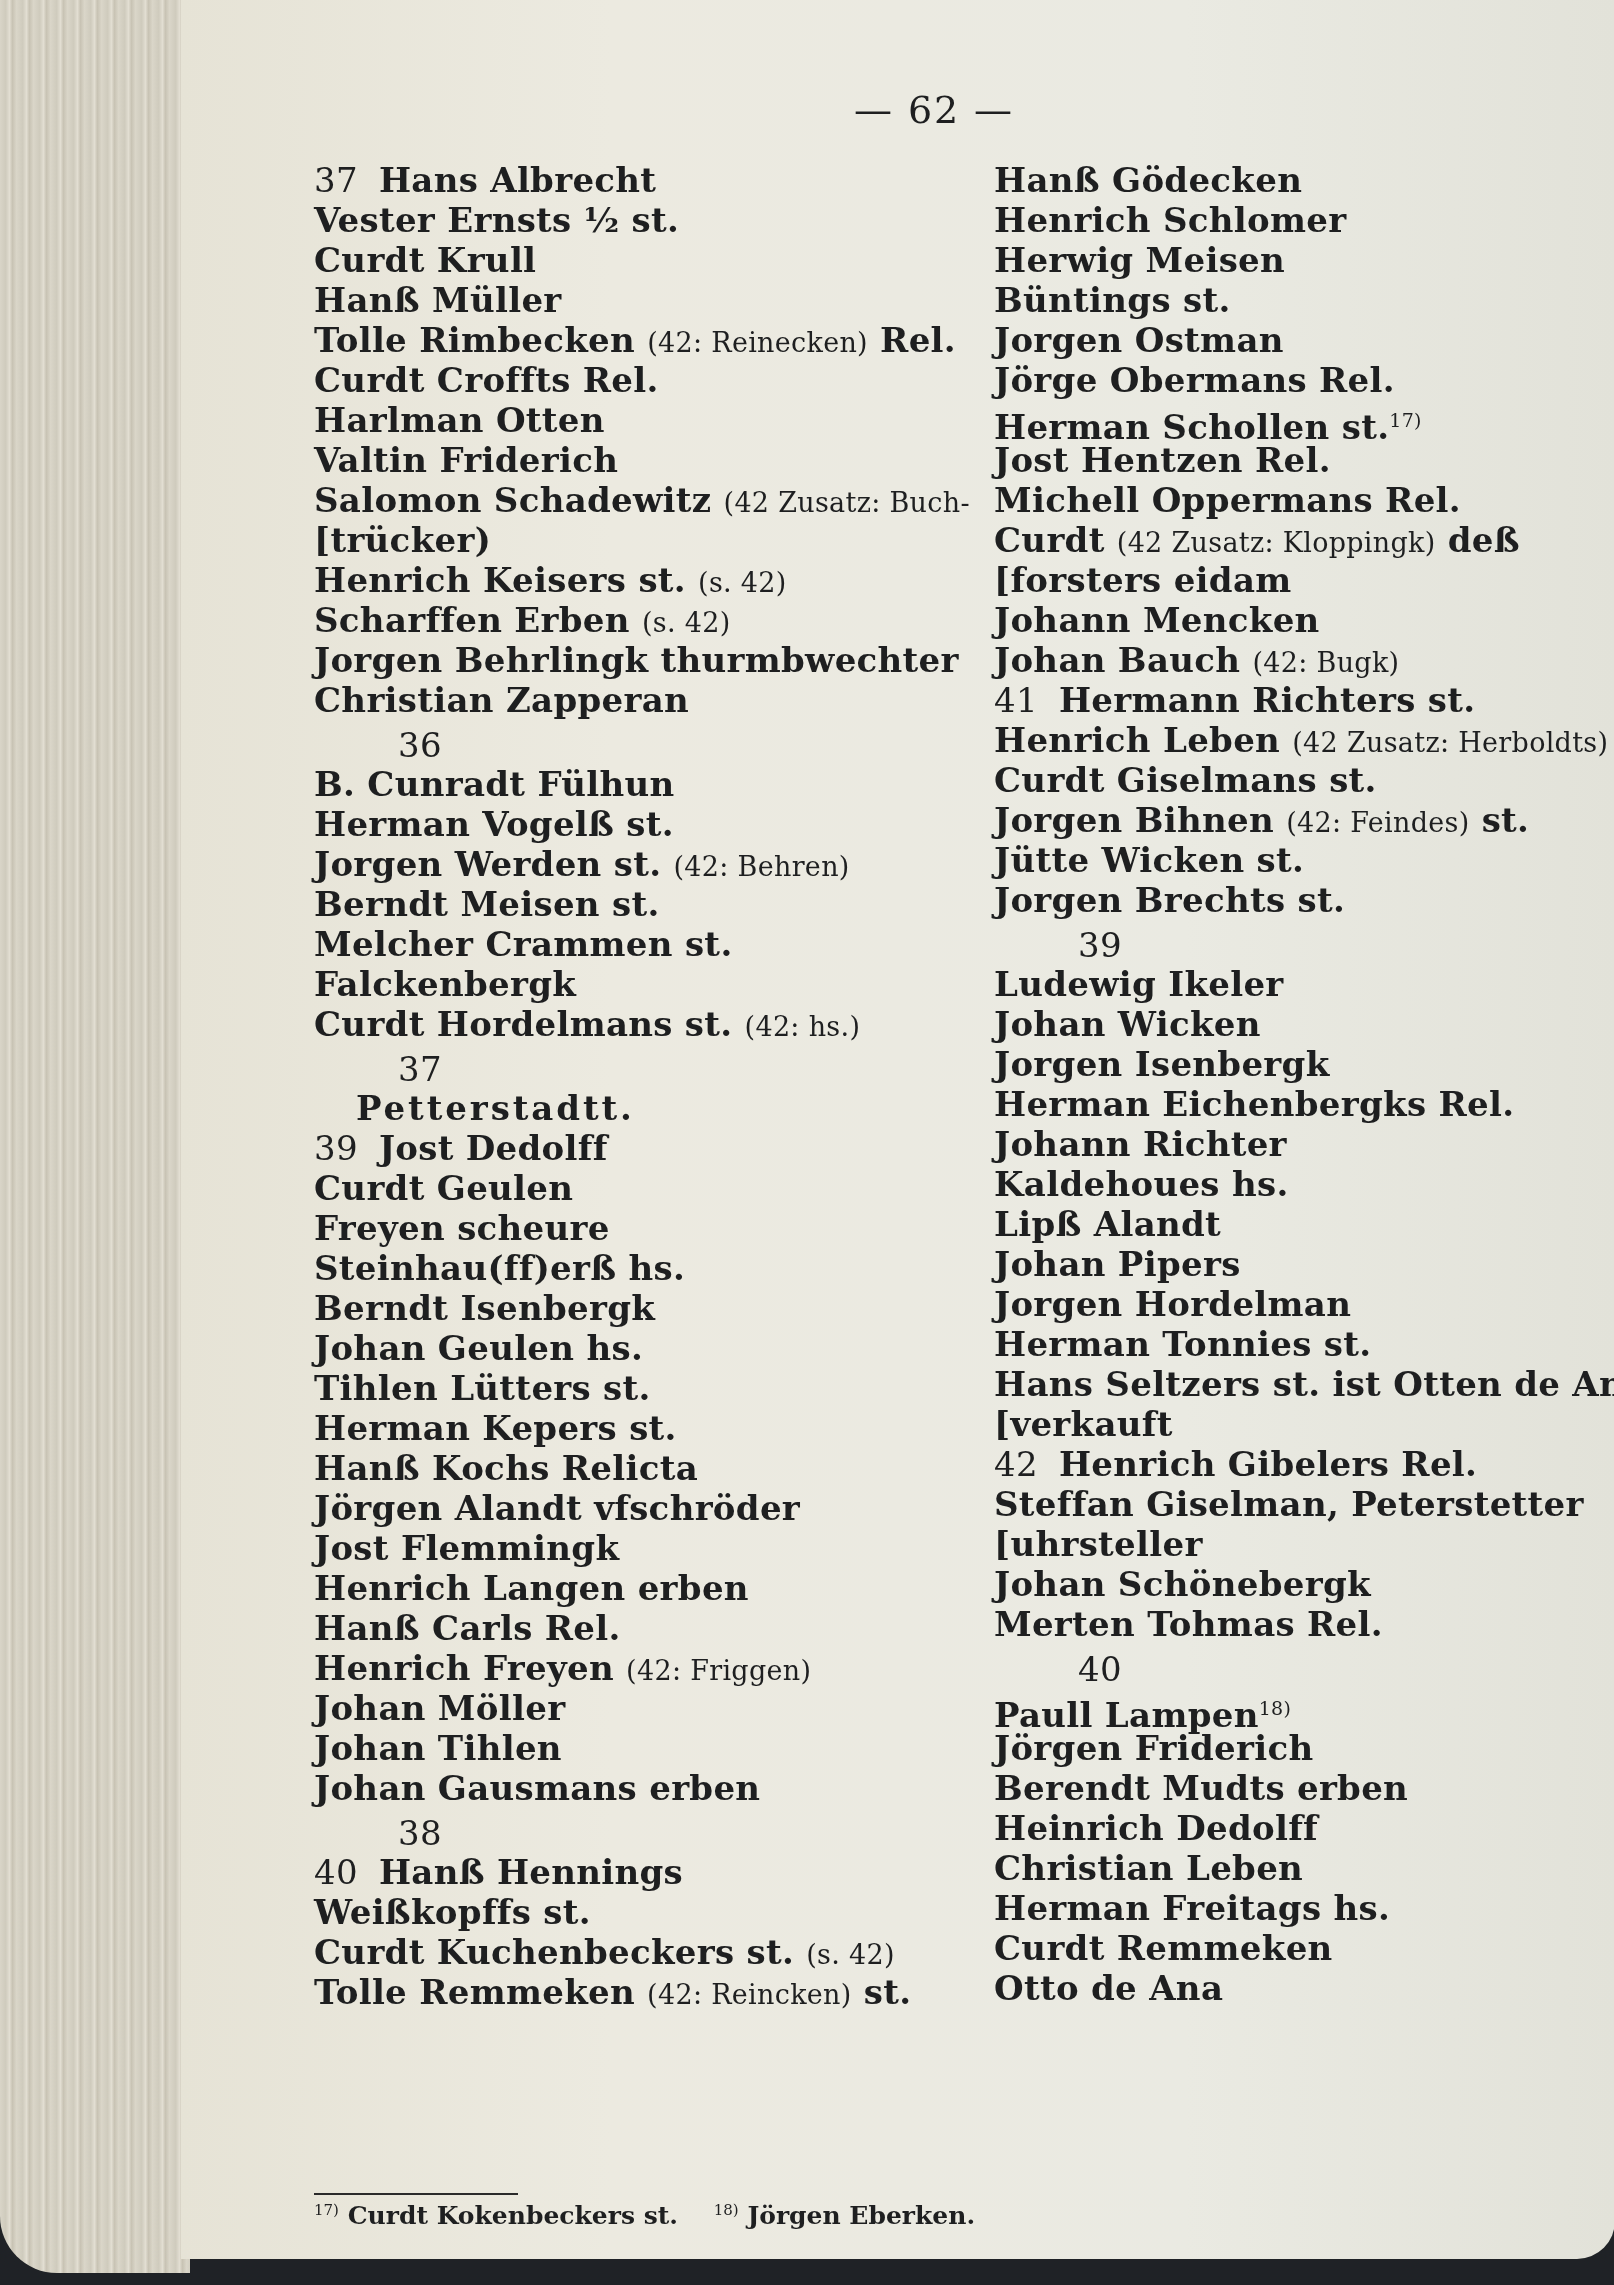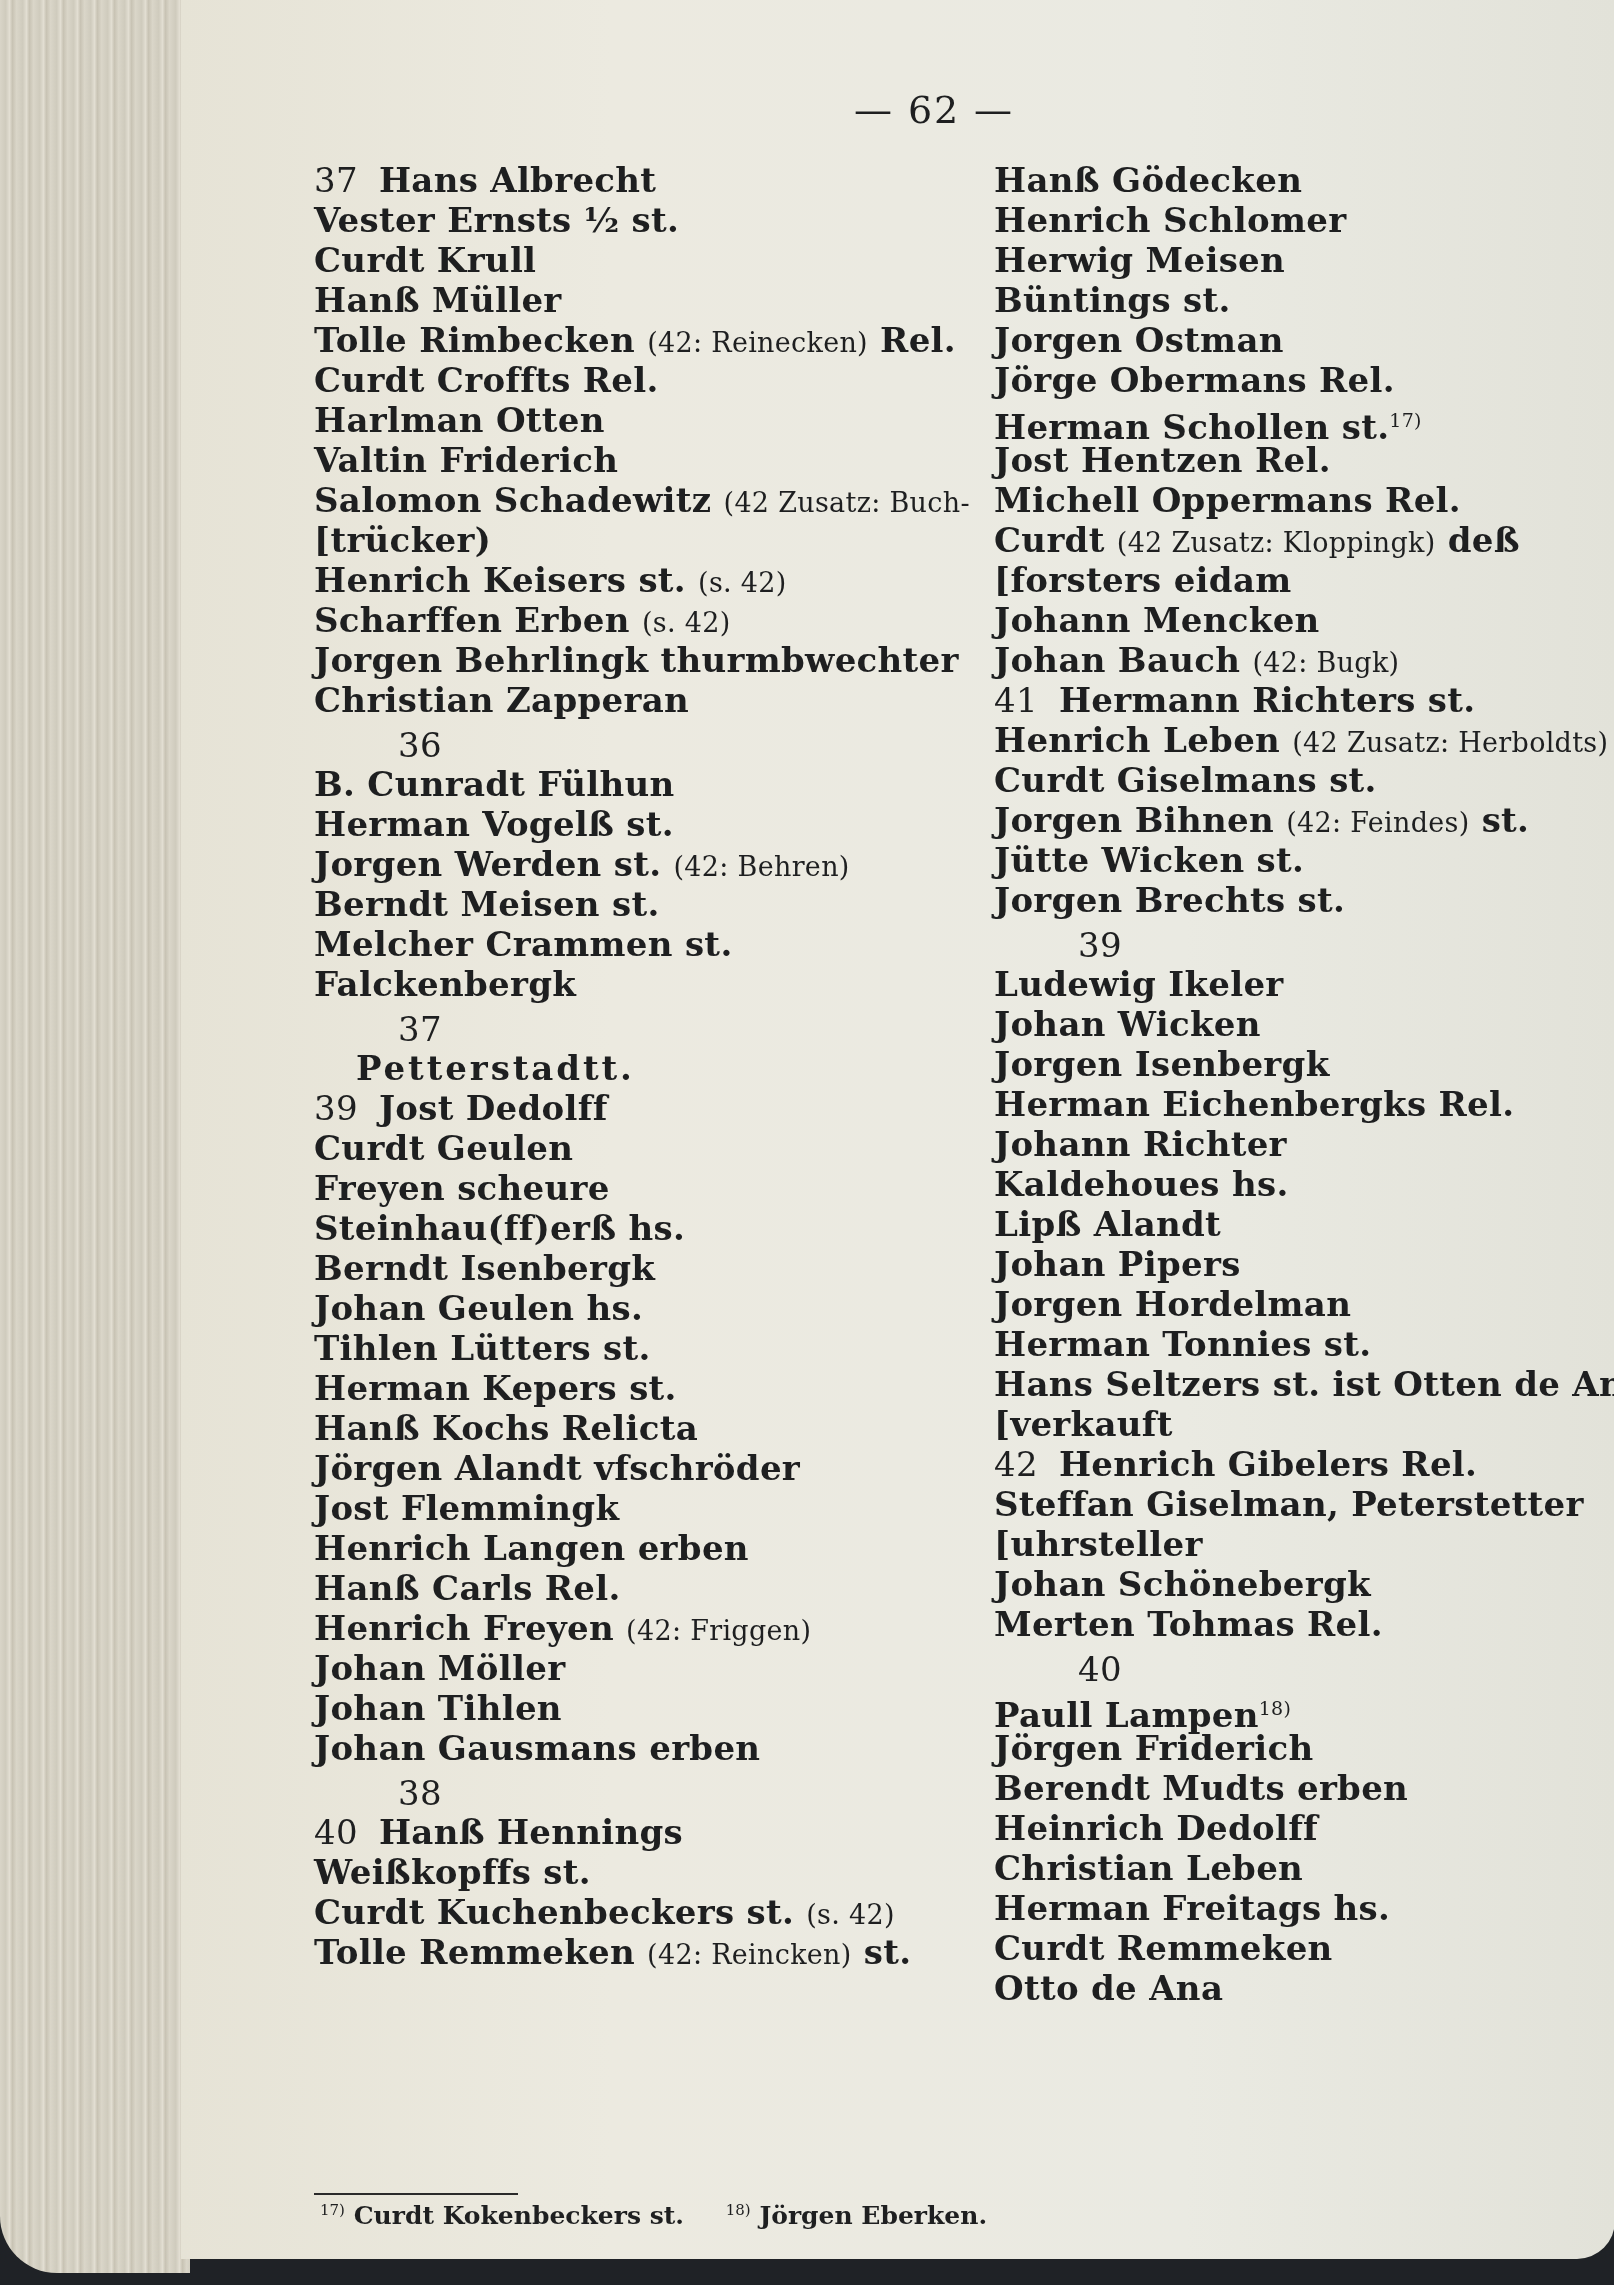--- a/index.html
+++ b/index.html
@@ -38,21 +38,21 @@
     .line.section { font-weight: normal; padding-left: 84px; height: 44px; line-height: 51px; }
     .line.subsection { padding-left: 42px; letter-spacing: 2.9px; }
     .footnote-rule {
       position: absolute; left: 314px; top: 2193px; width: 204px; height: 1.9px; background: #2a2a2a;
     }
     .footnotes {
       position: absolute; left: 314px; top: 2201px; font-size: 25px; font-weight: bold;
       white-space: nowrap; font-family: "DejaVu Serif", serif;
     }
     .footnotes sup { font-size: 15px; font-weight: normal; }
-    .footnotes span.fn { margin-right: 27px; margin-left: 6px; }
+    .footnotes span.fn { margin-right: 27px; }
   </style>
 </head>
 <body>
 
 <div class="page-stack"></div>
 <div class="page"></div>
 
 <div class="page-number">— 62 —</div>
 
 <div class="col col-left" id="col-left">
@@ -70,20 +70,21 @@
     <div class="line"><span>Scharffen Erben</span> <span class="note">(s. 42)</span></div>
     <div class="line"><span>Jorgen Behrlingk thurmbwechter</span></div>
     <div class="line"><span>Christian Zapperan</span></div>
     <div class="line section">36</div>
     <div class="line"><span>B. Cunradt Fülhun</span></div>
     <div class="line"><span>Herman Vogelß st.</span></div>
     <div class="line"><span>Jorgen Werden st.</span> <span class="note">(42: Behren)</span></div>
     <div class="line"><span>Berndt Meisen st.</span></div>
     <div class="line"><span>Melcher Crammen st.</span></div>
     <div class="line"><span>Falckenbergk</span></div>
+    <div class="line"><span>Curdt Hordelmans st.</span> <span class="note">(42: hs.)</span></div>
     <div class="line section">37</div>
     <div class="line subsection">Petterstadtt.</div>
     <div class="line"><span class="num">39</span><span>Jost Dedolff</span></div>
     <div class="line"><span>Curdt Geulen</span></div>
     <div class="line"><span>Freyen scheure</span></div>
     <div class="line"><span>Steinhau(ff)erß hs.</span></div>
     <div class="line"><span>Berndt Isenbergk</span></div>
     <div class="line"><span>Johan Geulen hs.</span></div>
     <div class="line"><span>Tihlen Lütters st.</span></div>
     <div class="line"><span>Herman Kepers st.</span></div>

